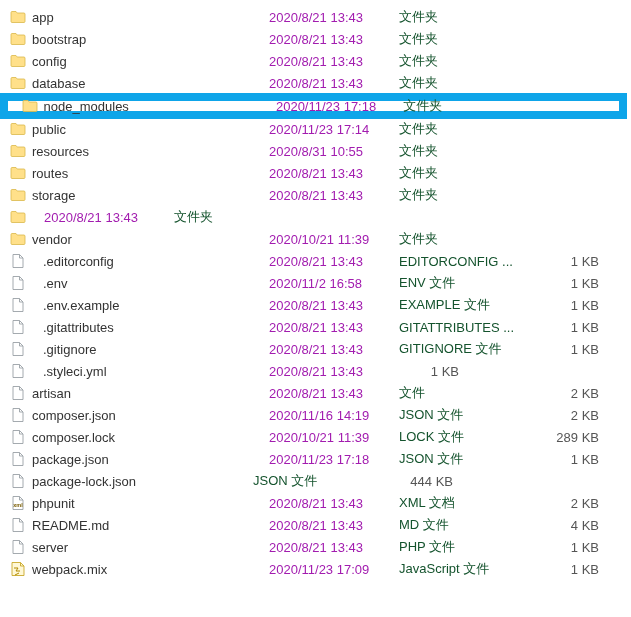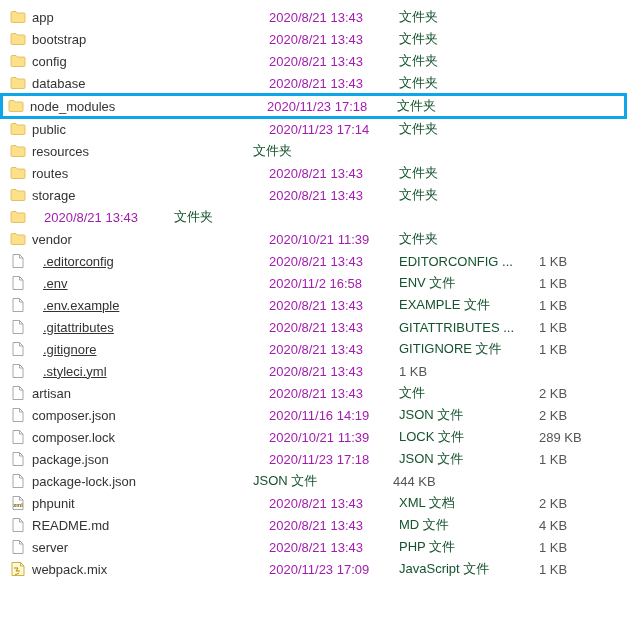--- a/index.html
+++ b/index.html
@@ -12,31 +12,31 @@
     padding: 6px 0;
   }
   .file-list { width: 100%; }
   .row {
     display: flex;
     align-items: center;
     height: 22px;
     padding-left: 8px;
   }
   .row.highlighted {
-    border: 3px solid #0ea5e9;
+    border: 8px solid #0ea5e9;
     height: 26px;
     margin: -1px 4px -1px 0;
-    padding-left: 3px;
+    padding-left: 12px;
   }
   .icon-cell { width: 20px; display: flex; align-items: center; justify-content: center; }
   .name-cell { width: 225px; padding-left: 4px; color:#333; overflow:hidden; white-space:nowrap; text-overflow:ellipsis; }
-  .name-cell.with-indent { padding-left: 15px; text-decoration: underline; }
+  .name-cell.with-indent { padding-left: 15px; }
   .date-cell { width: 130px; color:#a21caf;margin-left:16px; }
   .type-cell { width: 140px; color:#14532d; overflow:hidden; white-space:nowrap; text-overflow:ellipsis;}
-  .size-cell { width: 80px; color:#555; padding-right: 20px;}
+  .size-cell { width: 80px; color:#555; text-align:right; padding-right: 20px;}
   svg { display:block; }
 </style>
 </head>
 <body>
 
 <div class="file-list" id="file-list">
     <div class="row">
       <span class="icon-cell">
   <svg width="16" height="16" viewBox="0 0 16 16">
     <path d="M1 3.5 C1 3 1.4 2.5 2 2.5 L6 2.5 L7.2 4 L14 4 C14.6 4 15 4.5 15 5 L15 12.5 C15 13 14.6 13.5 14 13.5 L2 13.5 C1.4 13.5 1 13 1 12.5 Z" fill="#ffe08a" stroke="#d9b84a" stroke-width="0.8"></path>
@@ -102,20 +102,21 @@
       <span class="type-cell">文件夹</span>
       <span class="size-cell"></span>
     </div>
     <div class="row">
       <span class="icon-cell">
   <svg width="16" height="16" viewBox="0 0 16 16">
     <path d="M1 3.5 C1 3 1.4 2.5 2 2.5 L6 2.5 L7.2 4 L14 4 C14.6 4 15 4.5 15 5 L15 12.5 C15 13 14.6 13.5 14 13.5 L2 13.5 C1.4 13.5 1 13 1 12.5 Z" fill="#ffe08a" stroke="#d9b84a" stroke-width="0.8"></path>
   </svg>
 </span>
       <span class="name-cell">resources</span>
+      <span class="date-cell">2020/8/31 10:55</span>
       <span class="type-cell">文件夹</span>
       <span class="size-cell"></span>
     </div>
     <div class="row">
       <span class="icon-cell">
   <svg width="16" height="16" viewBox="0 0 16 16">
     <path d="M1 3.5 C1 3 1.4 2.5 2 2.5 L6 2.5 L7.2 4 L14 4 C14.6 4 15 4.5 15 5 L15 12.5 C15 13 14.6 13.5 14 13.5 L2 13.5 C1.4 13.5 1 13 1 12.5 Z" fill="#ffe08a" stroke="#d9b84a" stroke-width="0.8"></path>
   </svg>
 </span>
       <span class="name-cell">routes</span>

